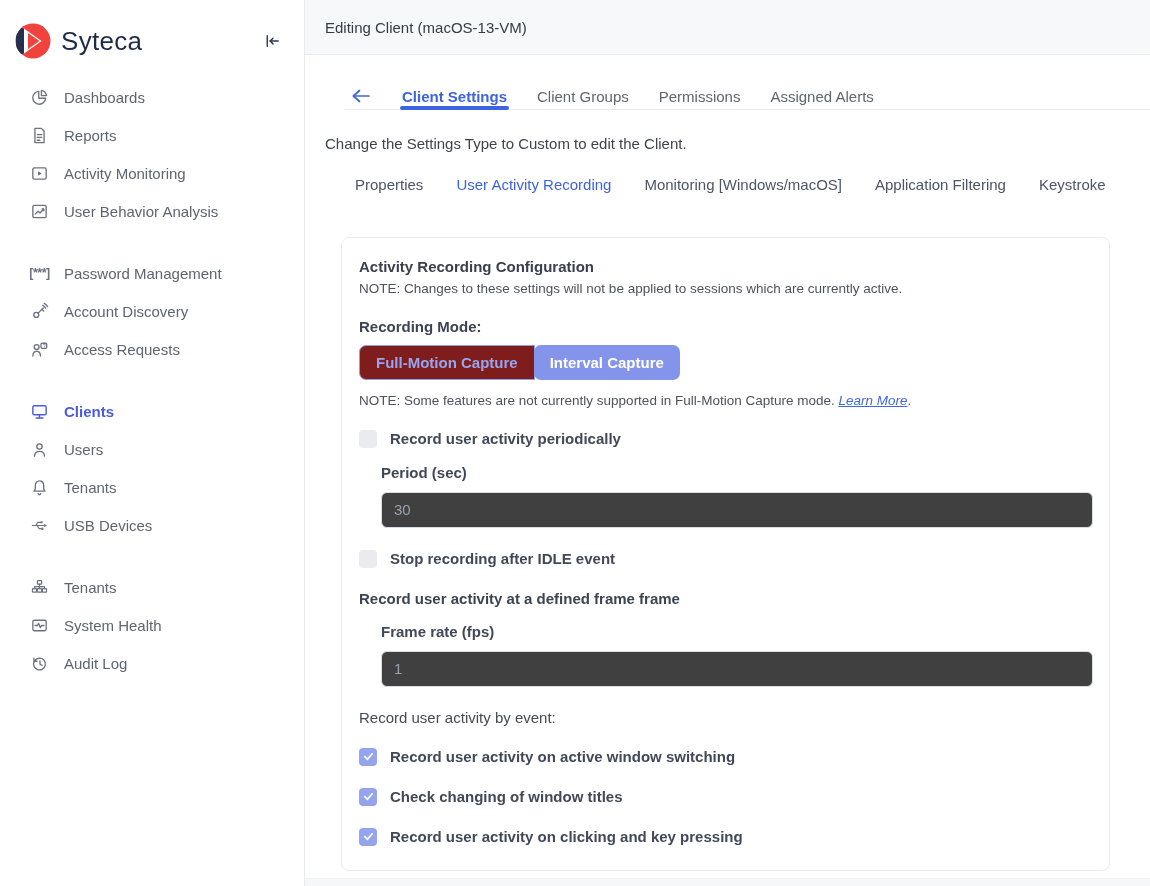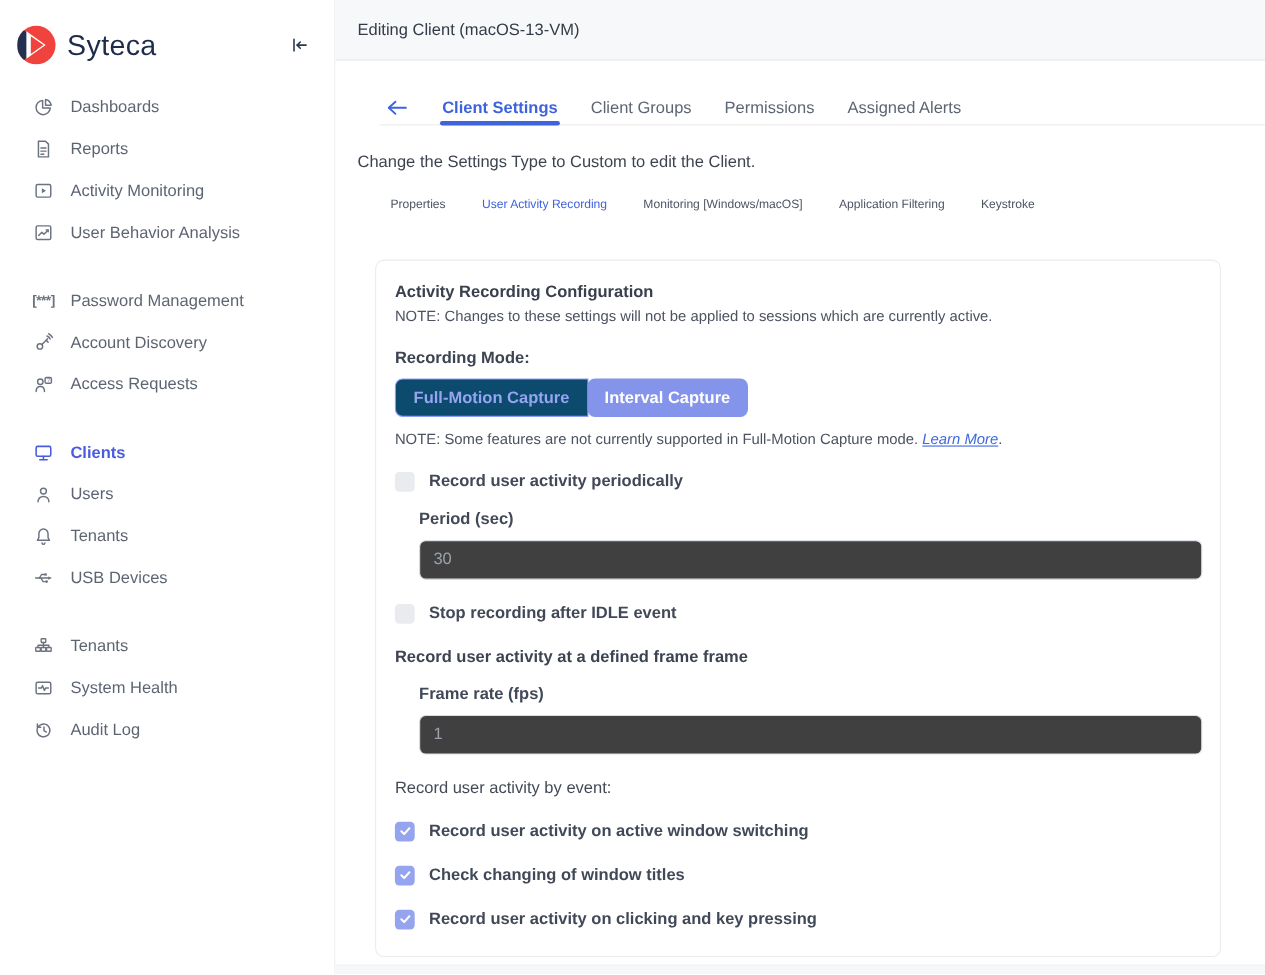--- a/index.html
+++ b/index.html
@@ -24,31 +24,31 @@
   
   .main { flex:1; display:flex; flex-direction:column; overflow:hidden; background:#fff; }
   .topbar { height:55px; min-height:55px; background:#f7f8fa; border-bottom:1px solid #e9eaec; display:flex; align-items:center; padding-left:20px; font-size:15px; color:#333b48; }
   .tabs-row { display:flex; align-items:center; height:38px; margin-top:29px; margin-left:40px; border-bottom:1px solid #ececec; position:relative; }
   .back-btn { margin-left:5px; cursor:pointer; display:flex; align-items:center; }
   .tab { margin-left:30px; font-size:15px; font-weight:500; color:#5d6673; cursor:pointer; position:relative; height:100%; display:flex; align-items:center; }
   .tab:first-of-type { margin-left:28px; }
   .tab.active { color:#3d63dd; font-weight:700; }
   .tab.active::after { content:""; position:absolute; left:-2px; right:-2px; bottom:-1px; height:4px; background:#3d63dd; border-radius:3px; }
   .notice { margin:25px 0 0 20px; font-size:15px; color:#3d4450; }
-  .subtabs-row { display:flex; gap:33px; margin:24px 0 0 50px; font-size:11px; color:#4c5564; }
+  .subtabs-row { display:flex; gap:33px; margin:24px 0 0 50px; font-size:15px; color:#4c5564; }
   .subtab { cursor:pointer; white-space:nowrap; }
   .subtab.active { color:#3d63dd; }
   
   .card { width:769px; margin:44px 0 0 36px; background:#fff; border:1px solid #eaecef; border-radius:8px; padding:20px 18px 24px 17px; }
   .card-title { font-size:15px; font-weight:700; color:#39404d; }
   .card-note { font-size:13.5px; color:#4b5260; margin-top:6px; }
   .section-label { font-size:15px; font-weight:700; color:#3d4451; margin-top:22px; }
   .mode-toggle { margin-top:10px; display:inline-flex; }
   .mode-btn { height:35px; font-size:15px; padding:0 16px; display:flex; align-items:center; cursor:pointer; border:none; font-family:inherit; }
-  .mode-btn.unselected { background:#0c4a6e; color:#96a5f1; font-weight:700; border:1px solid #8d9df0; border-radius:7px 0 0 7px; }
+  .mode-btn.unselected { background:#7f1d1d; color:#96a5f1; font-weight:700; border:1px solid #8d9df0; border-radius:7px 0 0 7px; }
   .mode-btn.selected { background:#8494ea; color:#fff; font-weight:700; border-radius:7px; margin-left:-1px; }
   .note-inline { margin-top:13px; font-size:13.5px; color:#4b5260; }
   .learn-more { color:#3e68e0; font-style:italic; text-decoration:underline; cursor:pointer; }
   .check-row { display:flex; align-items:center; gap:13px; margin-top:22px; }
   .checkbox { width:18px; height:18px; min-width:18px; border-radius:4px; cursor:pointer; display:flex; align-items:center; justify-content:center; }
   .checkbox.unchecked { background:#e9ebef; }
   .checkbox.checked { background:#95a4ef; }
   .check-label { font-size:15px; font-weight:600; color:#414958; }
   .field-block { margin-left:22px; margin-top:16px; }
   .field-label { font-size:15px; font-weight:600; color:#414958; }

